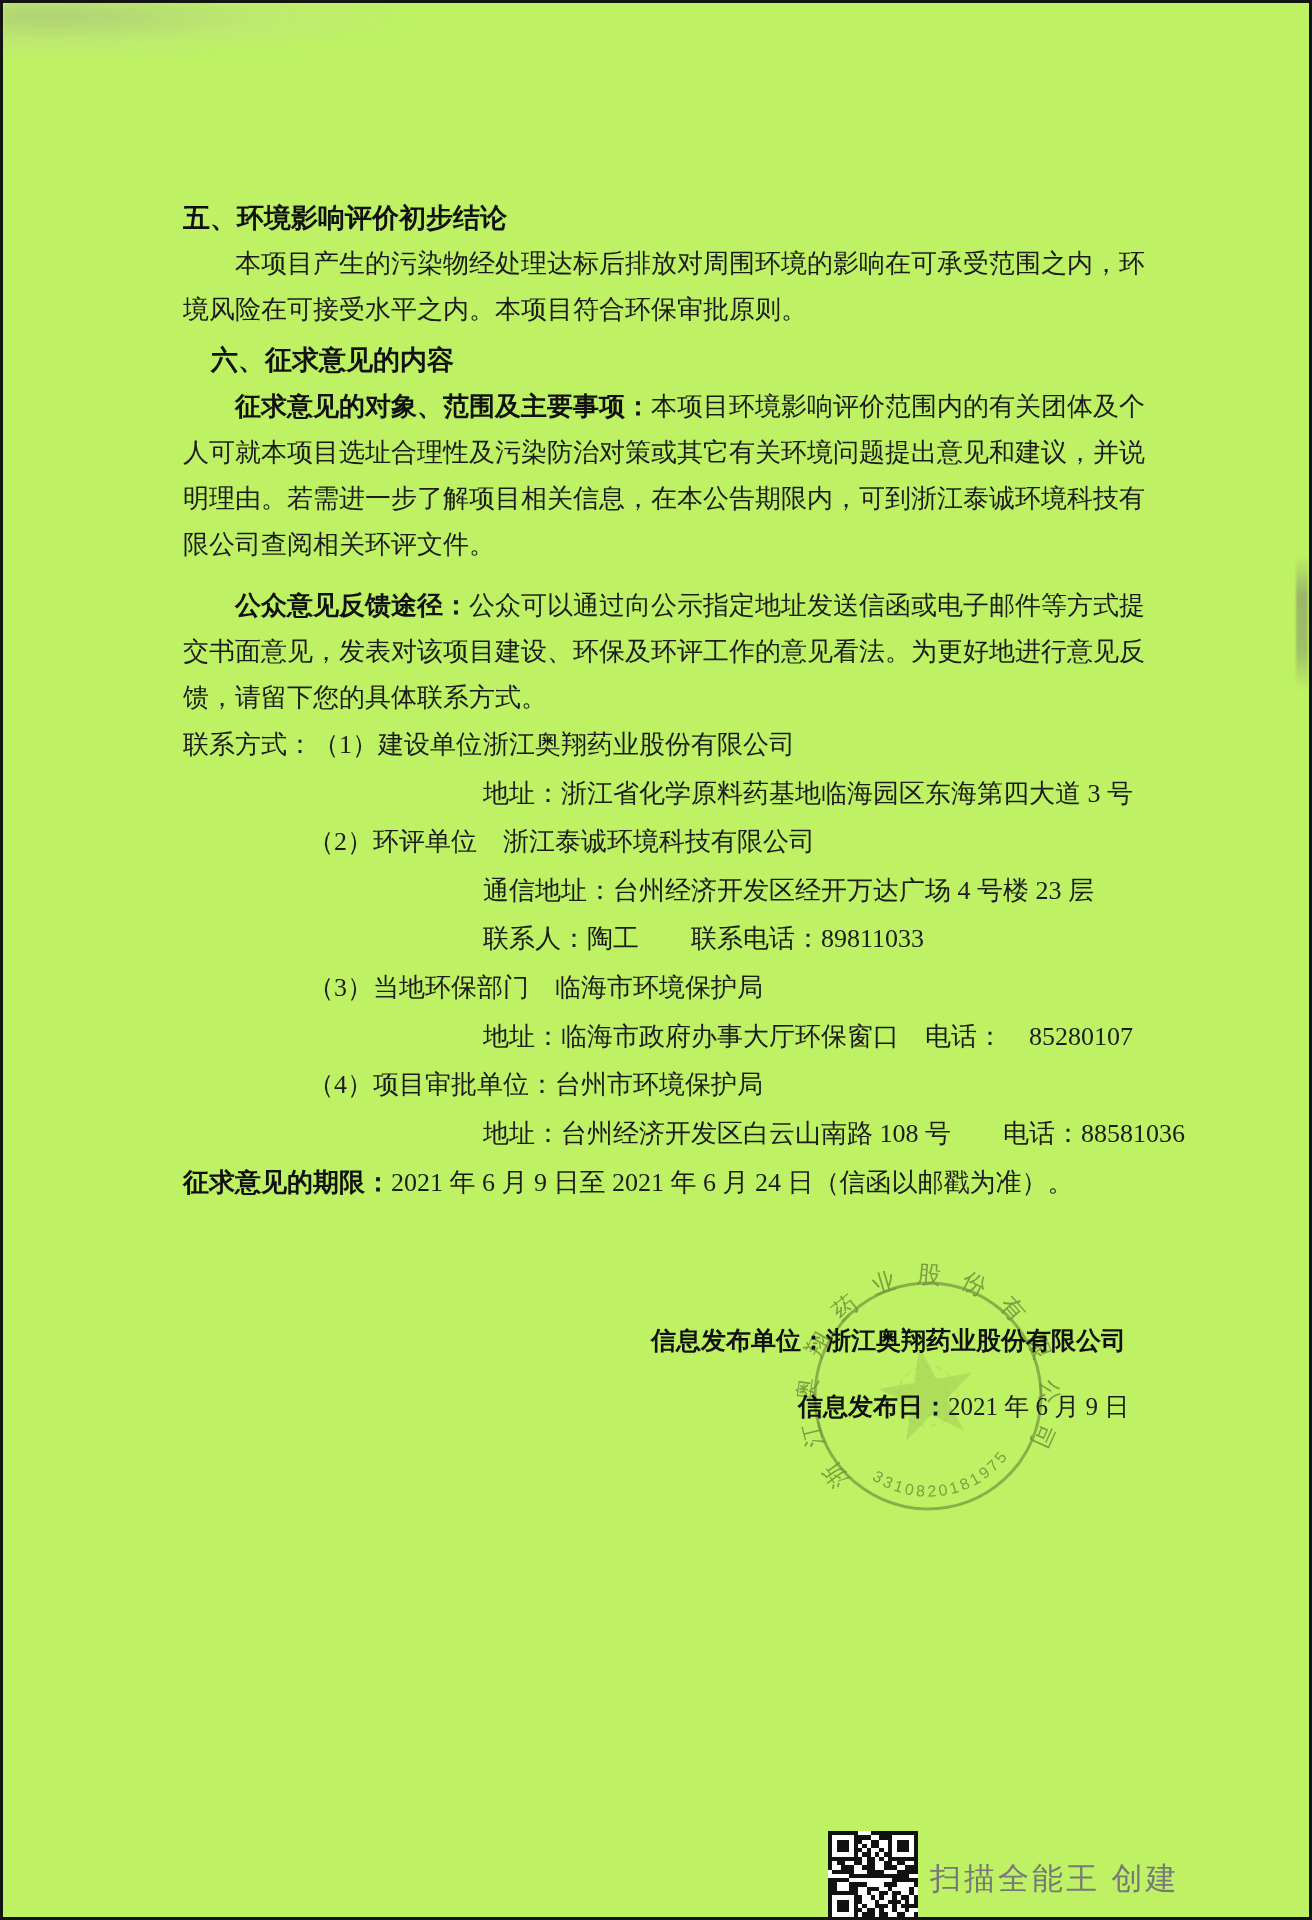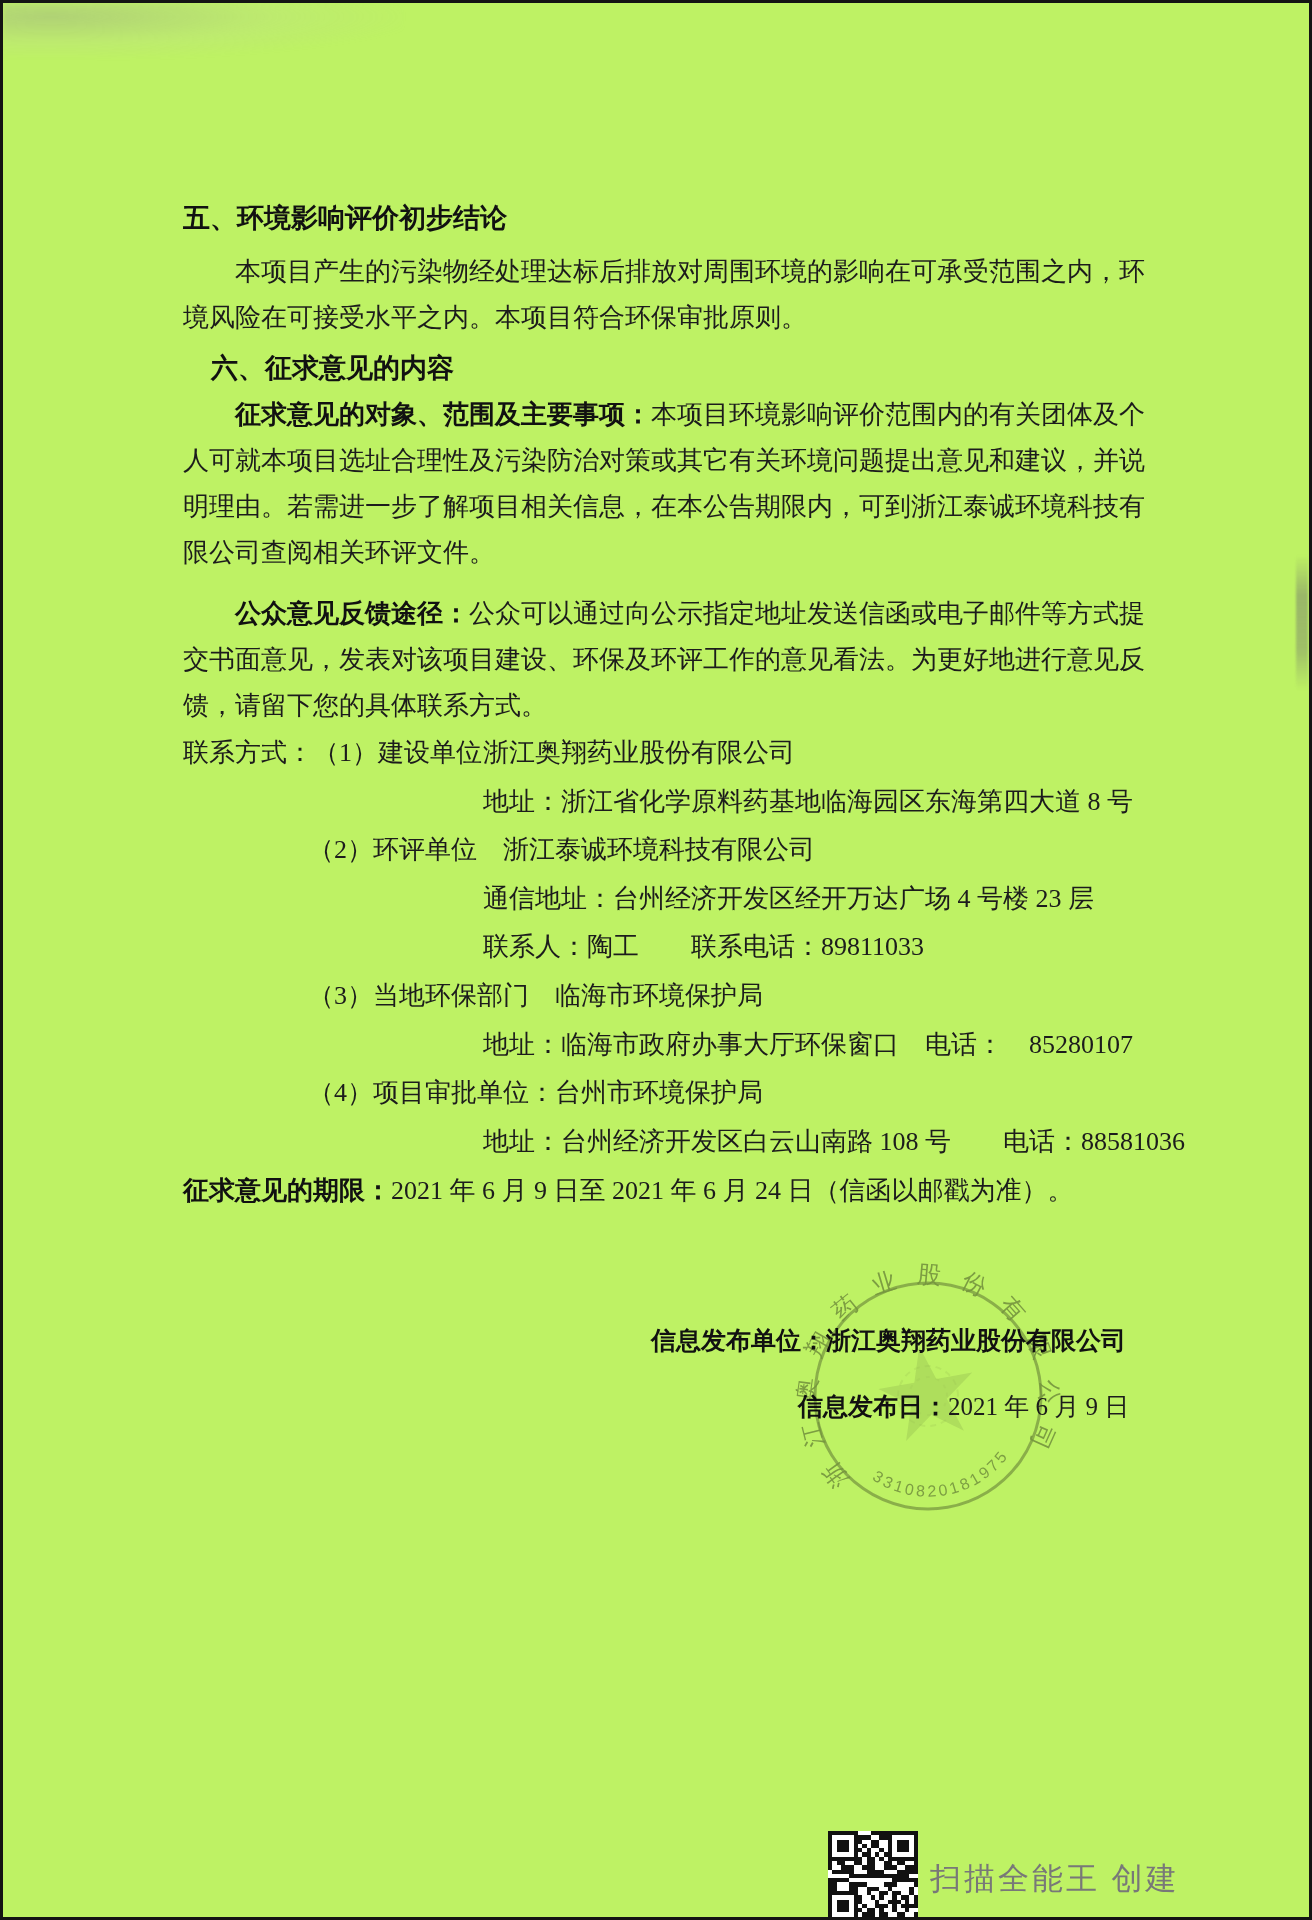--- a/index.html
+++ b/index.html
@@ -11,21 +11,21 @@
     border:3px solid #141414;
     overflow:hidden;
     font-family:"Liberation Serif","DejaVu Serif",serif;
     color:#1c1c1c;
   }
   .content{position:absolute;left:180px;top:192px;width:962px;}
   .h{font-family:"Liberation Sans","DejaVu Sans",sans-serif;font-weight:700;
      font-size:27px;line-height:46px;margin:0;color:#111;}
   .h6{margin-top:4px;margin-left:28px;}
   .para{font-size:26px;line-height:46px;margin:0;text-align:justify;text-indent:52px;}
-  .p5{margin-top:8px;}
+  .p5{}
   .p7{margin-top:14px;}
   .blabel{font-family:Liberation Sans, sans-serif;font-weight:700;color:#111;}
   .contacts{margin:0;}
   .crow{position:relative;font-size:26px;line-height:48.6px;height:48.6px;white-space:nowrap;}
   .pl0{padding-left:0;}
   .pl125{padding-left:125px;}
   .pl300{padding-left:300px;}
   .seg2{position:absolute;left:300px;top:0;}
   .deadline{font-size:26px;line-height:48.6px;height:48.6px;white-space:nowrap;}
   .footer-line{position:absolute;font-size:25px;line-height:34px;white-space:nowrap;}
@@ -67,21 +67,21 @@
 
     <p class="para"><span class="blabel">征求意见的对象、范围及主要事项：</span><span>本项目环境影响评价范围内的有关团体及个人可就本项目选址合理性及污染防治对策或其它有关环境问题提出意见和建议，并说明理由。若需进一步了解项目相关信息，在本公告期限内，可到浙江泰诚环境科技有限公司查阅相关环评文件。</span></p>
 
     <p class="para p7"><span class="blabel">公众意见反馈途径：</span><span>公众可以通过向公示指定地址发送信函或电子邮件等方式提交书面意见，发表对该项目建设、环保及环评工作的意见看法。为更好地进行意见反馈，请留下您的具体联系方式。</span></p>
 
     <div class="contacts">
       <div class="crow pl0">
         <span>联系方式：（1）建设单位</span>
         <span class="seg2">浙江奥翔药业股份有限公司</span>
       </div>
-      <div class="crow pl300">地址：浙江省化学原料药基地临海园区东海第四大道 8 号</div>
+      <div class="crow pl300">地址：浙江省化学原料药基地临海园区东海第四大道 3 号</div>
       <div class="crow pl125">（2）环评单位　浙江泰诚环境科技有限公司</div>
       <div class="crow pl300">通信地址：台州经济开发区经开万达广场 4 号楼 23 层</div>
       <div class="crow pl300">联系人：陶工　　联系电话：89811033</div>
       <div class="crow pl125">（3）当地环保部门　临海市环境保护局</div>
       <div class="crow pl300">地址：临海市政府办事大厅环保窗口　电话：　85280107</div>
       <div class="crow pl125">（4）项目审批单位：台州市环境保护局</div>
       <div class="crow pl300">地址：台州经济开发区白云山南路 108 号　　电话：88581036</div>
     </div>
 
     <div class="deadline"><span class="blabel">征求意见的期限：</span><span>2021 年 6 月 9 日至 2021 年 6 月 24 日（信函以邮戳为准）。</span></div>

